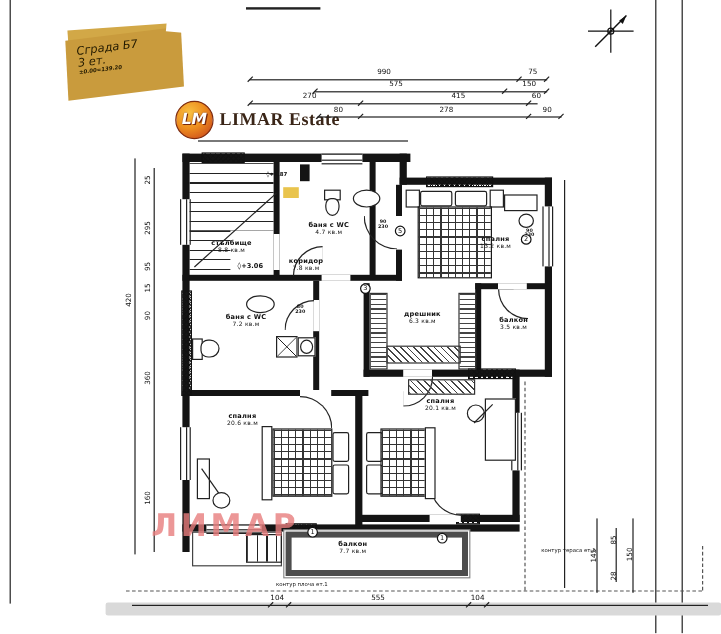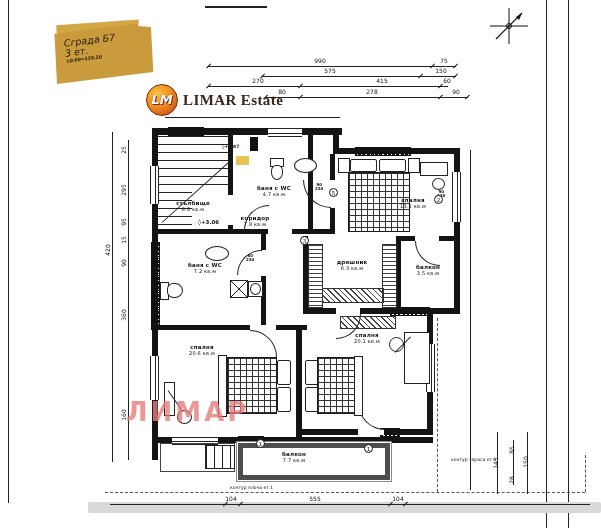--- a/index.html
+++ b/index.html
@@ -62,21 +62,21 @@
   #stamp .l3{font-size:4.5px;font-weight:bold;line-height:6px;}
   
   #logo{position:absolute;left:146px;top:84px;display:flex;align-items:center;}
   #logo .mono{width:30px;height:30px;border-radius:50%;border:1px solid #7d2a0e;
      background:radial-gradient(circle at 35% 30%,#f8c143 0%,#ee8f1f 45%,#c2391b 100%);
      color:#fff;font-weight:bold;font-style:italic;font-size:13px;line-height:30px;text-align:center;
      text-shadow:0 0 1px #5e1d08,1px 1px 0 #7d2a0e;}
   #logo .name{margin-left:5px;font-family:"Liberation Serif","DejaVu Serif",serif;
      font-weight:bold;font-size:15px;color:#3a2517;letter-spacing:.4px;}
   
-  #watermark{position:absolute;left:126px;top:397px;font-size:26px;font-weight:bold;
+  #watermark{position:absolute;left:126px;top:424px;font-size:26px;font-weight:bold;
      color:rgba(231,125,125,.8);letter-spacing:3px;}
   
   #terrace{position:absolute;left:238px;top:443px;width:152px;height:37px;box-sizing:border-box;
      border:5px solid #4d4d4d;box-shadow:0 0 0 1px #fff,0 0 0 2px #8a8a8a;}
   #bottom-bar{position:absolute;left:88px;top:502px;width:513px;height:11px;background:#d9d9d9;border-radius:2px;}
   .tk{position:absolute;width:1px;height:6px;background:#222;transform:rotate(45deg);}
 </style>
 </head>
 <body>
 

